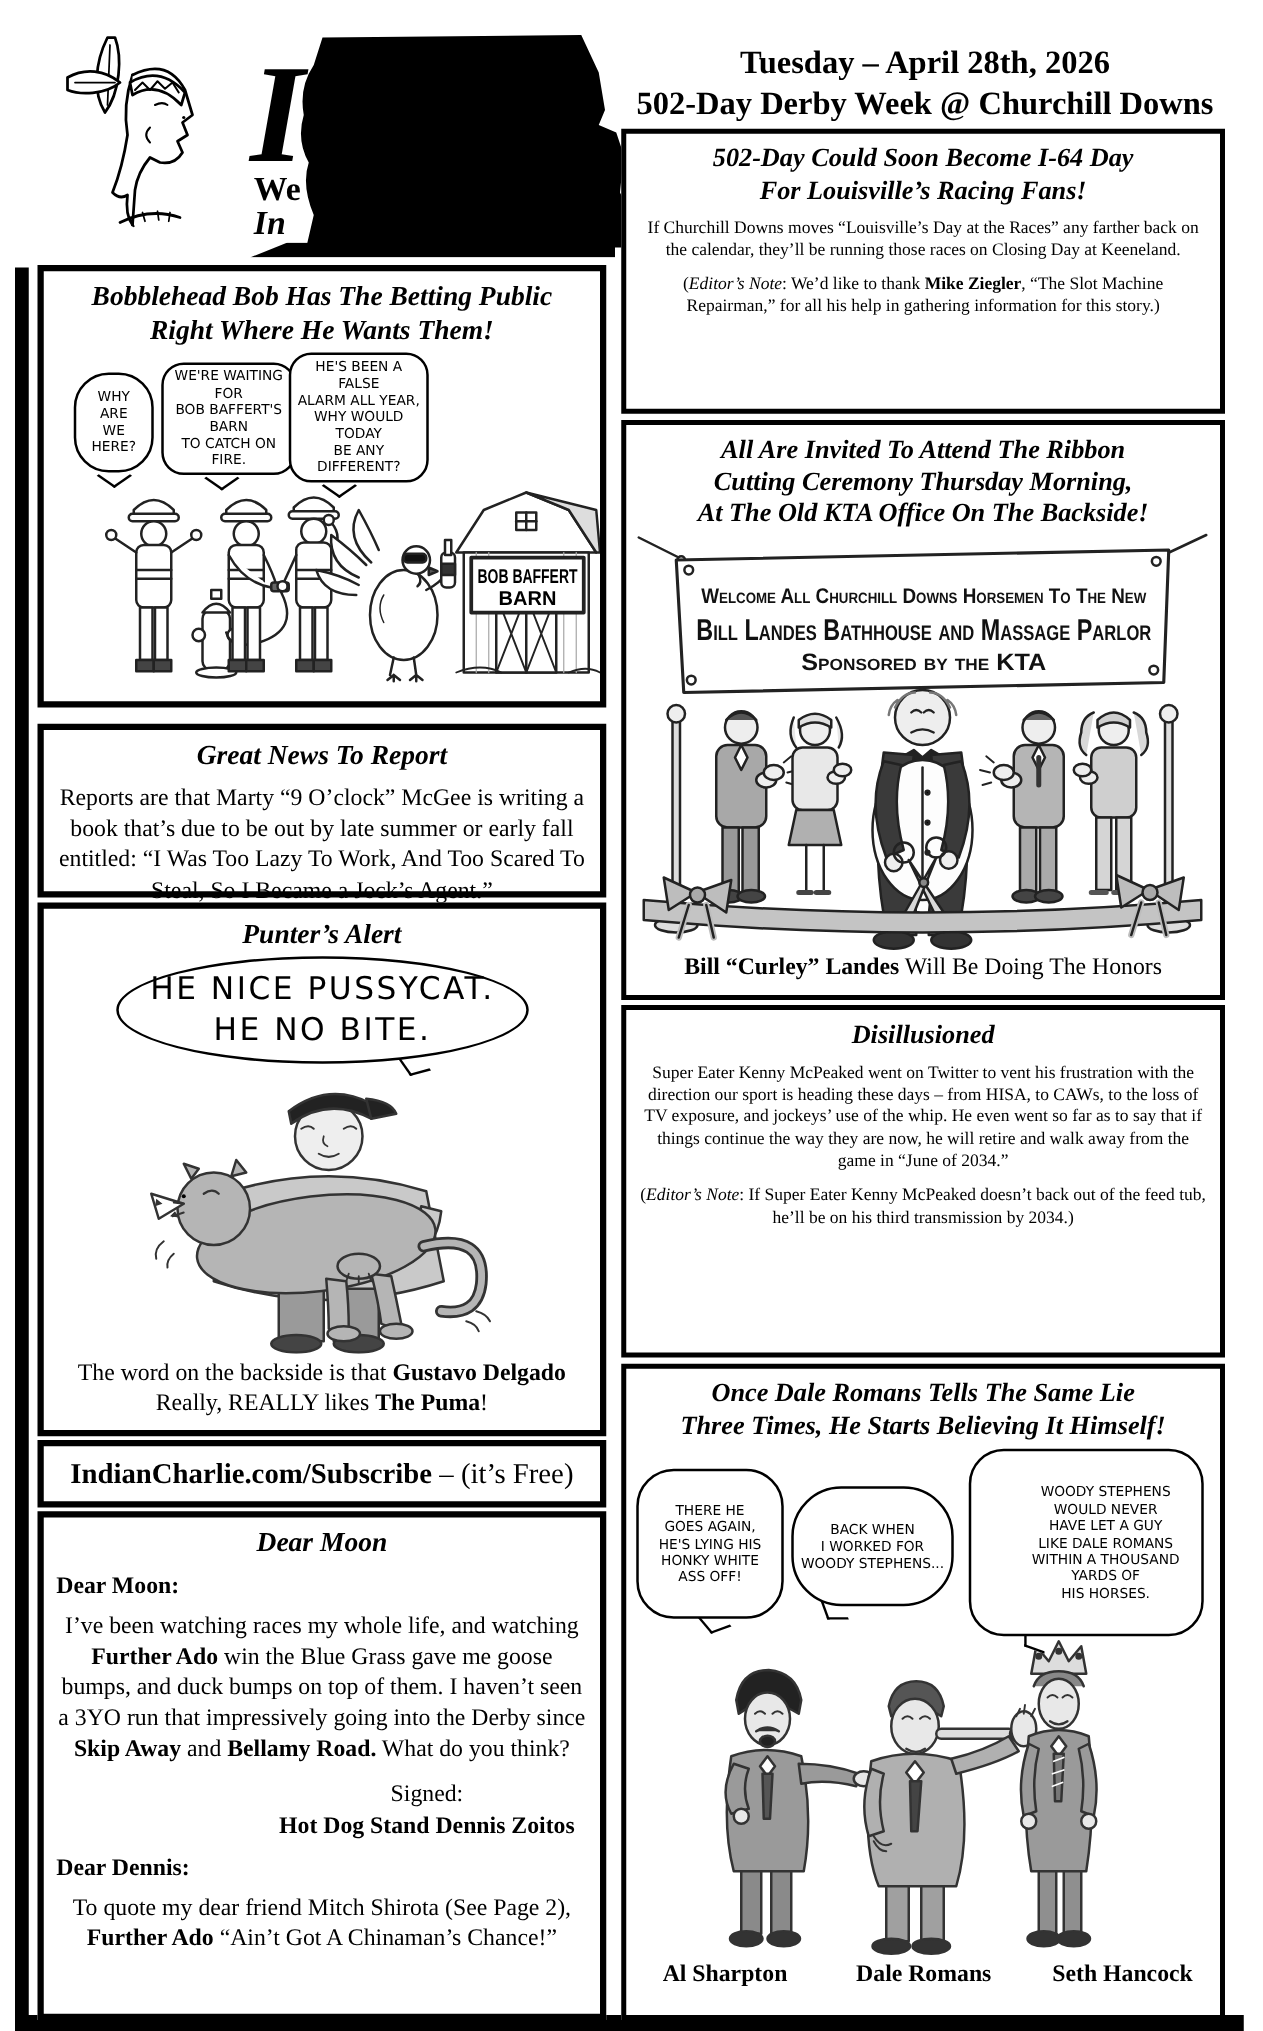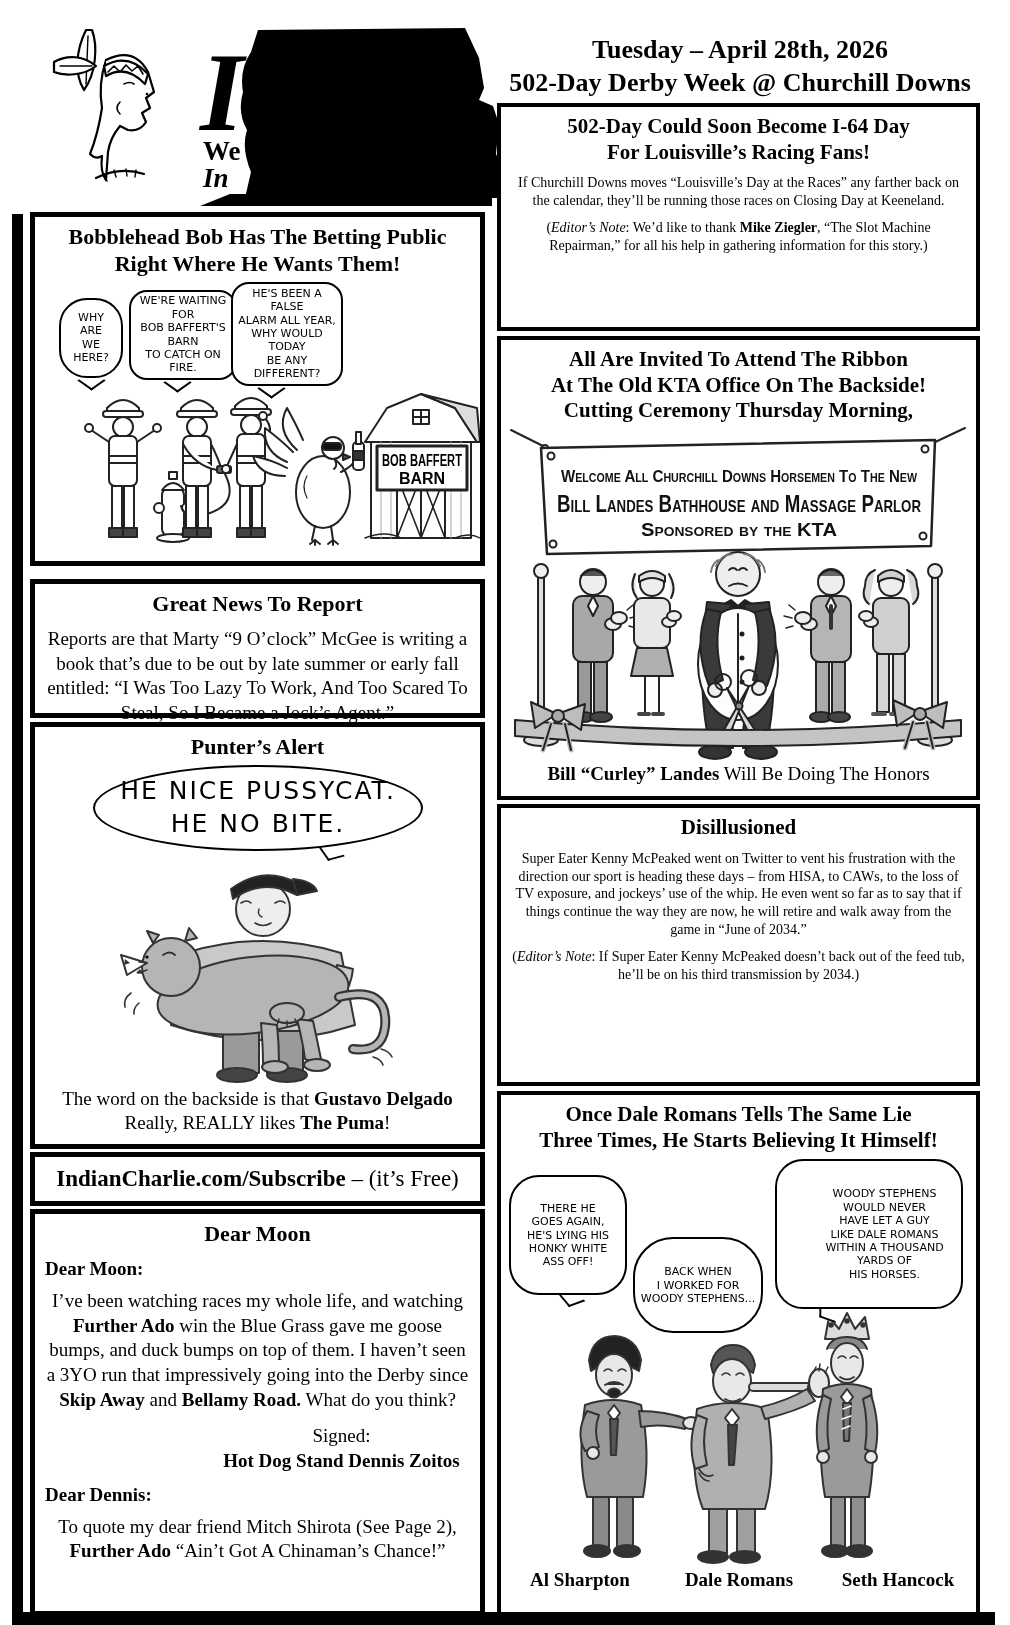--- a/index.html
+++ b/index.html
@@ -1,21 +1,21 @@
 <!DOCTYPE html>
 <html><head>
 <meta charset="utf-8">
 <style>
   html,body{margin:0;padding:0;background:#fff;}
   #page{position:relative;width:1010px;height:1625px;background:#fff;overflow:hidden;
         font-family:"Liberation Serif",serif;color:#000;}
   .abs{position:absolute;}
   .box{position:absolute;border:5px solid #000;background:#fff;box-sizing:border-box;}
   .boxr{border-width:4px;}
-  .htitle{font-weight:bold;text-align:center;font-size:22px;line-height:1.22;margin-top:7px;}
+  .htitle{font-weight:bold;text-align:center;font-size:22px;line-height:1.22;margin-top:7px;font-style:italic;}
   .htitle2{font-size:21px;}
   .body{font-size:19px;line-height:1.3;text-align:center;margin:9px 10px 0 10px;}
   .bodyr{font-size:14px;line-height:1.28;}
   .scene{position:relative;}
   .scene svg{position:absolute;left:0;top:0;}
   .bubble{position:absolute;background:#fff;border:2.5px solid #000;border-radius:18px;
           font-family:"DejaVu Sans",sans-serif;font-size:11px;line-height:1.22;text-align:center;
           display:flex;flex-direction:column;justify-content:center;padding:4px 5px;box-sizing:border-box;z-index:3;}
   .tail{position:absolute;width:15px;height:15px;background:#fff;border-right:2.5px solid #000;
         border-bottom:2.5px solid #000;transform:rotate(45deg) skew(-10deg,-10deg);z-index:2;}
@@ -288,22 +288,22 @@
     </div>
     <div class="body bodyr">If Churchill Downs moves “Louisville’s Day at the Races” any farther back on the calendar, they’ll be running those races on Closing Day at Keeneland.</div>
     <div class="body bodyr">
       <span>(</span><i>Editor’s Note</i><span>: We’d like to thank </span><b>Mike Ziegler</b><span>, “The Slot Machine Repairman,” for all his help in gathering information for this story.)</span>
     </div>
   </div>
 
   <div class="box boxr" style="left:497px;top:336px;width:483px;height:464px;">
     <div class="htitle htitle2">
       <div>All Are Invited To Attend The Ribbon</div>
+      <div>Cutting Ceremony Thursday Morning,</div>
       <div>At The Old KTA Office On The Backside!</div>
-      <div>Cutting Ceremony Thursday Morning,</div>
     </div>
     <div class="scene" style="height:338px;">
       <svg width="474" height="338" viewBox="0 0 474 338">
         <g stroke="#222" stroke-width="2" stroke-linejoin="round" stroke-linecap="round">
 
           <path d="M10,6 L42,22 M464,4 L430,20" fill="none"></path>
           <circle cx="44" cy="24" r="3" fill="#fff"></circle>
             <circle cx="428" cy="22" r="3" fill="#fff"></circle>
 
           <g>
@@ -517,21 +517,21 @@
         </g>
       </svg>
       <div class="bubble" style="left:8px;top:22px;width:118px;height:120px;border-radius:30px;">
         <div>THERE HE</div>
         <div>GOES AGAIN,</div>
         <div>HE'S LYING HIS</div>
         <div>HONKY WHITE</div>
         <div>ASS OFF!</div>
       </div>
       <div class="tail" style="left:62px;top:136px;transform:rotate(60deg) skew(-10deg,-10deg);"></div>
-      <div class="bubble" style="left:132px;top:36px;width:130px;height:96px;border-radius:40px;margin-top:48px;">
+      <div class="bubble" style="left:132px;top:36px;width:130px;height:96px;border-radius:40px;">
         <div>BACK WHEN</div>
         <div>I WORKED FOR</div>
         <div>WOODY STEPHENS...</div>
       </div>
       <div class="tail" style="left:158px;top:126px;transform:rotate(80deg) skew(-10deg,-10deg);"></div>
       <div class="bubble" style="left:274px;top:6px;width:188px;height:150px;border-radius:28px;padding-left:36px;">
         <div>WOODY STEPHENS</div>
         <div>WOULD NEVER</div>
         <div>HAVE LET A GUY</div>
         <div>LIKE DALE ROMANS</div>

